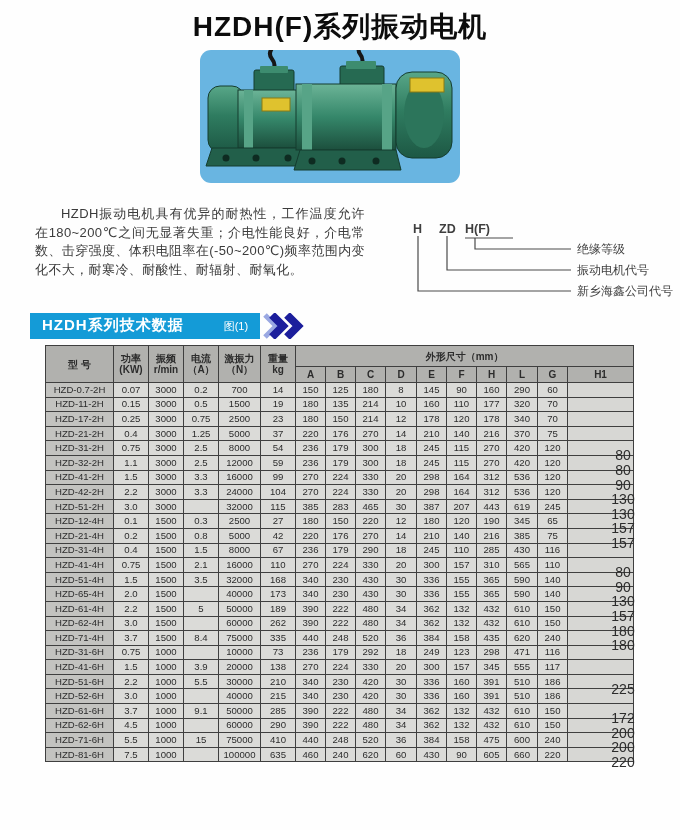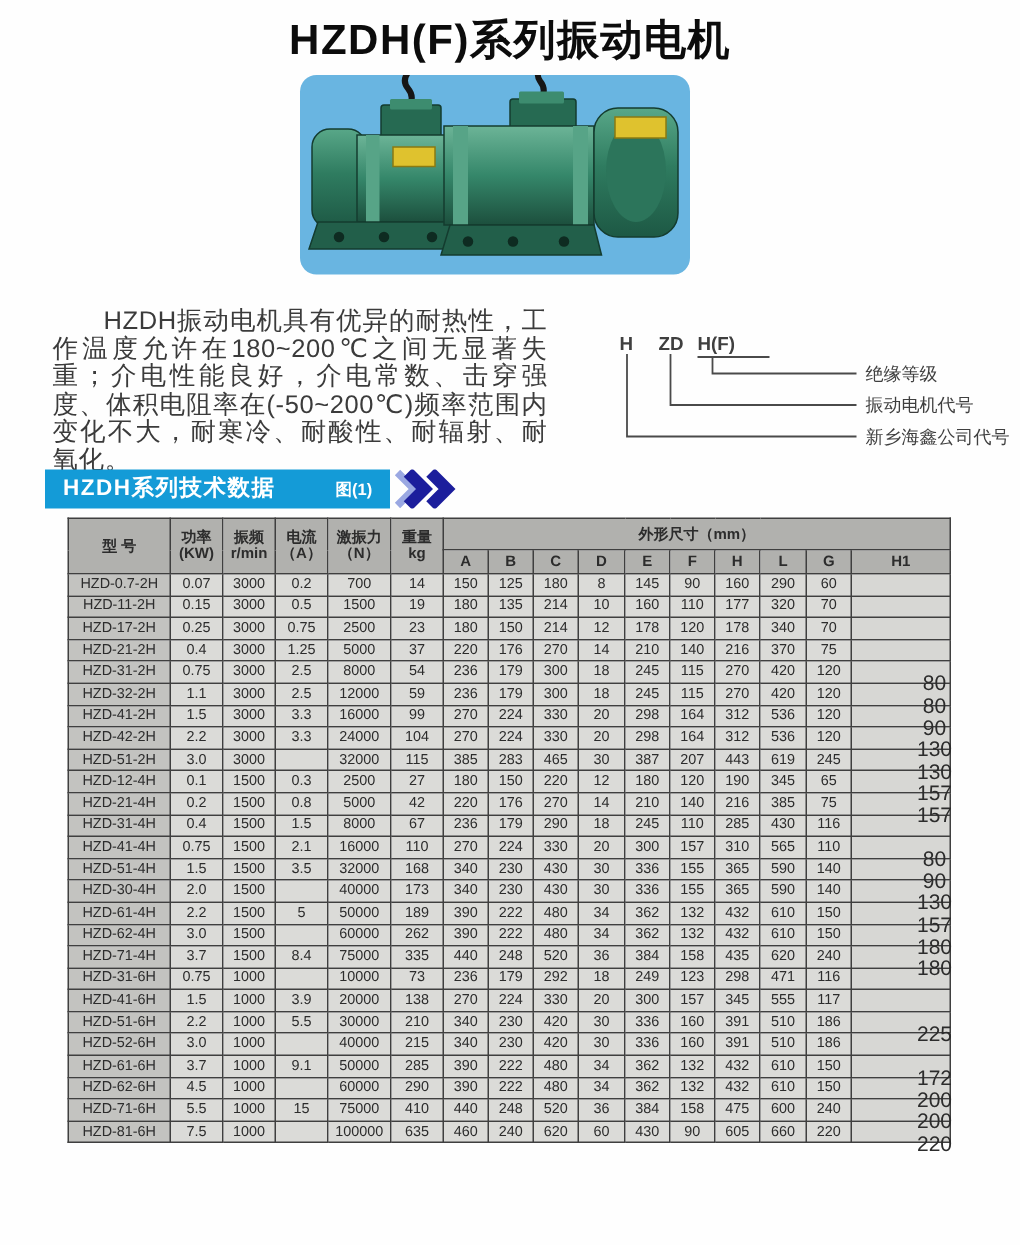--- a/index.html
+++ b/index.html
@@ -13,25 +13,25 @@
 
   .title{position:absolute;top:8px;left:0;width:100%;text-align:center;
     font-size:28px;font-weight:bold;color:#0c0c0c;letter-spacing:1px;}
 
   .photo{position:absolute;left:200px;top:50px;width:260px;height:133px;
     background:var(--photo-blue);border-radius:11px;overflow:hidden;}
 
   .banner{display:flex;align-items:center;}
   .banner-box{background:var(--banner-blue);color:#fff;font-weight:bold;font-size:15px;
     padding:3px 12px 4px 12px;white-space:nowrap;letter-spacing:1px;}
-  .banner-box .small-note{font-size:11px;font-weight:bold;letter-spacing:0;padding-left:40px;}
+  .banner-box .small-note{font-size:11px;font-weight:normal;letter-spacing:0;padding-left:40px;}
   .chev{margin-left:3px;flex:0 0 auto;}
 
   .features{position:absolute;left:35px;top:199px;width:330px;}
-  .features p{margin-top:6px;font-size:17px;line-height:18.6px;color:#3b3b3b;
+  .features p{margin-top:6px;font-size:13px;line-height:18.6px;color:#3b3b3b;
     text-indent:2em;letter-spacing:.4px;text-align:justify;}
 
   .model-sec{position:absolute;left:403px;top:213px;width:272px;}
   .model-diagram{margin-top:5px;}
   .model-diagram text{font-family:"Liberation Sans","DejaVu Sans",sans-serif;}
 
   .tech-banner{position:absolute;left:30px;top:313px;}
 
   .table-wrap{position:absolute;left:45px;top:345px;width:592px;}
   table{border-collapse:collapse;table-layout:fixed;width:588px;}
@@ -440,21 +440,21 @@
             <td>430</td>
             <td>30</td>
             <td>336</td>
             <td>155</td>
             <td>365</td>
             <td>590</td>
             <td>140</td>
             <td class="h1cell"></td>
           </tr>
           <tr>
-            <td class="model">HZD-30-4H</td>
+            <td class="model">HZD-65-4H</td>
             <td>2.0</td>
             <td>1500</td>
             <td></td>
             <td>40000</td>
             <td>173</td>
             <td>340</td>
             <td>230</td>
             <td>430</td>
             <td>30</td>
             <td>336</td>

